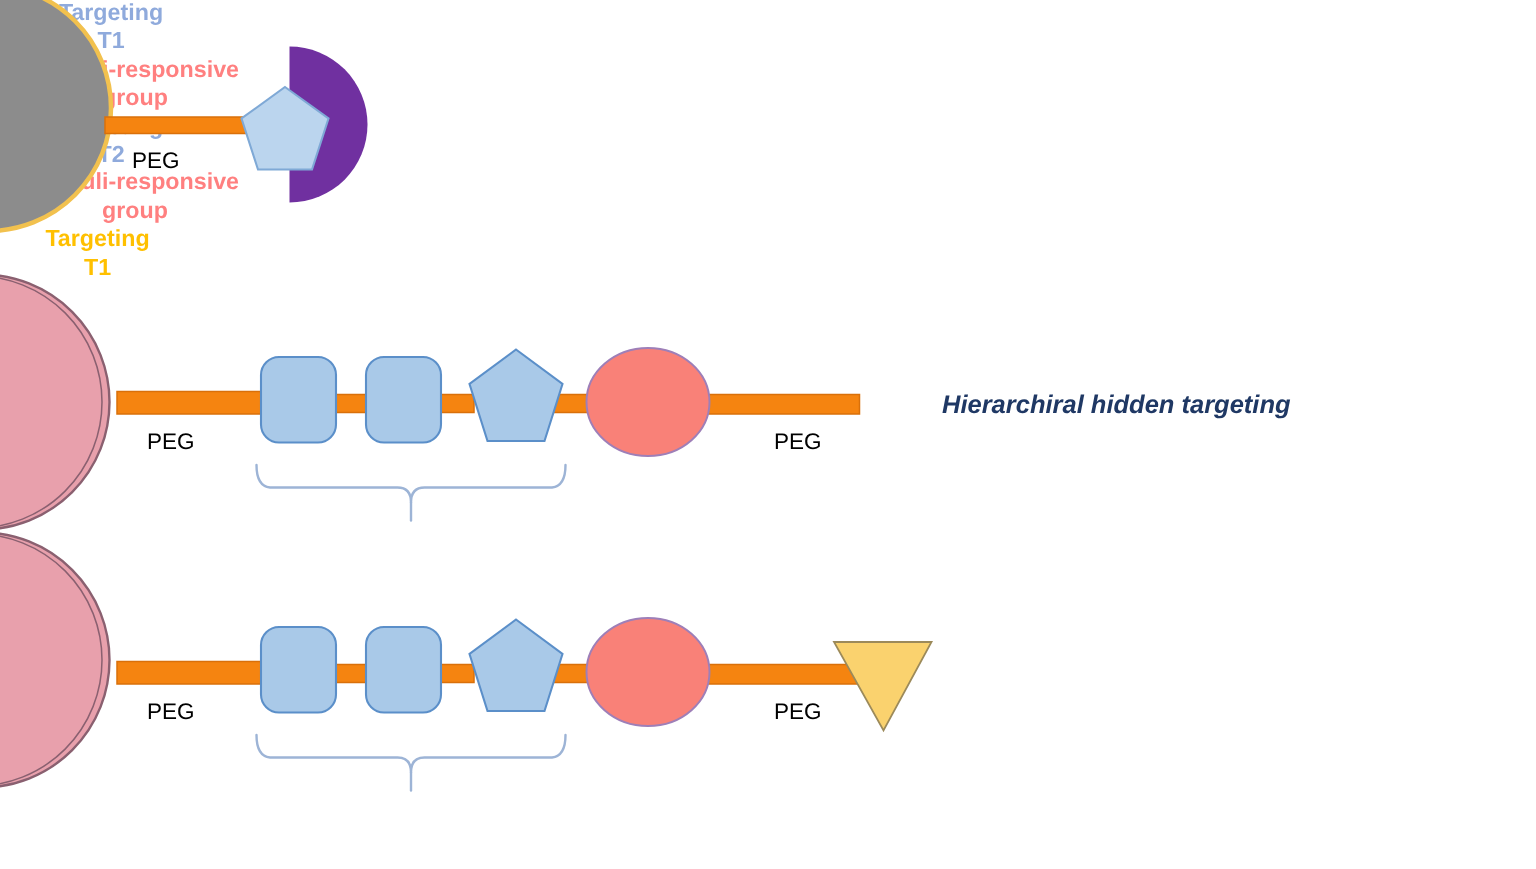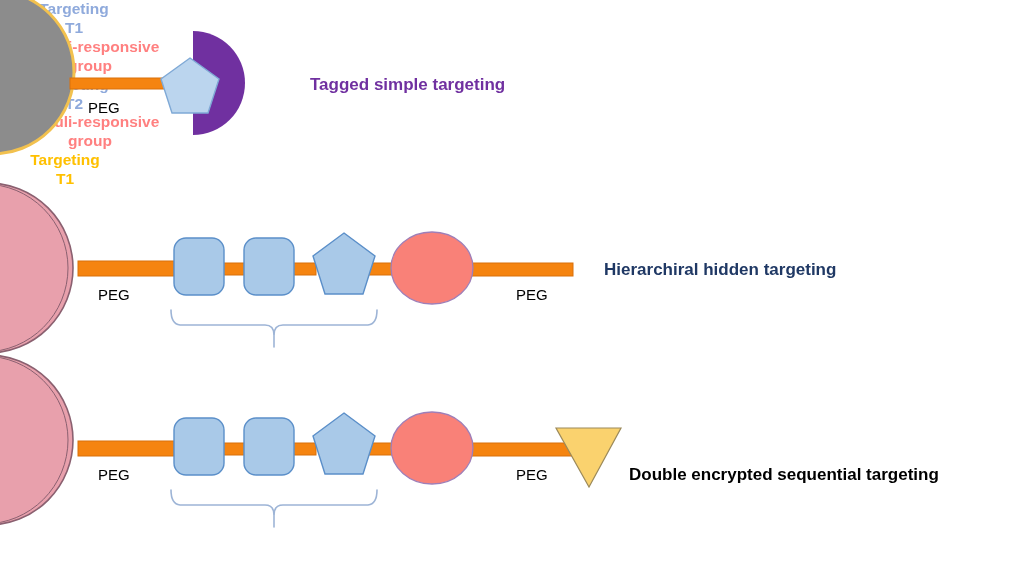--- a/index.html
+++ b/index.html
@@ -112,38 +112,36 @@
 
       <polygon points="556,428 621,428 589,487" fill="#FAD26E" stroke="#9C8A5A" stroke-width="1.2"></polygon>
 
       <path d="M 171 490 Q 171 504 180 505 L 265 505 Q 274 505 274 515
                Q 274 505 283 505 L 368 505 Q 377 504 377 490" fill="none" stroke="#9DB4D6" stroke-width="1.6" stroke-linecap="round"></path>
       <path d="M 274 515 L 274 527" fill="none" stroke="#9DB4D6" stroke-width="1.6" stroke-linecap="round"></path>
     </g>
   </svg>
 
   <div class="lbl peg-lbl" style="left:88px; top:100px;">PEG</div>
-  <div class="lbl row-title" style="left:310px; top:75px; color:#7030A0;">Tagged simple targeting</div>
 
   <div class="lbl peg-lbl" style="left:98px; top:287px;">PEG</div>
   <div class="lbl peg-lbl" style="left:516px; top:287px;">PEG</div>
-  <div class="lbl row-title" style="left:604px; top:260px; color:#1F3864;">Hierarchiral hidden targeting</div>
+  <div class="lbl row-title" style="left:628px; top:260px; color:#1F3864;font-style:italic;">Hierarchiral hidden targeting</div>
 
   <div class="ann" style="left:200px; top:355px; width:148px; color:#8FAADC;">
     <span>Targeting</span>
     <span>T1</span>
   </div>
   <div class="ann" style="left:352px; top:353px; width:180px; color:#FF8080;">
     <span>Stimuli-responsive</span>
     <span>group</span>
   </div>
 
   <div class="lbl peg-lbl" style="left:98px; top:467px;">PEG</div>
   <div class="lbl peg-lbl" style="left:516px; top:467px;">PEG</div>
-  <div class="lbl row-title" style="left:629px; top:465px; color:#000000;">Double encrypted sequential targeting</div>
 
   <div class="ann" style="left:200px; top:535px; width:148px; color:#8FAADC;">
     <span>Targeting</span>
     <span>T2</span>
   </div>
   <div class="ann" style="left:340px; top:533px; width:180px; color:#FF8080;">
     <span>Stimuli-responsive</span>
     <span>group</span>
   </div>
   <div class="ann" style="left:524px; top:533px; width:130px; color:#FFC000;">

